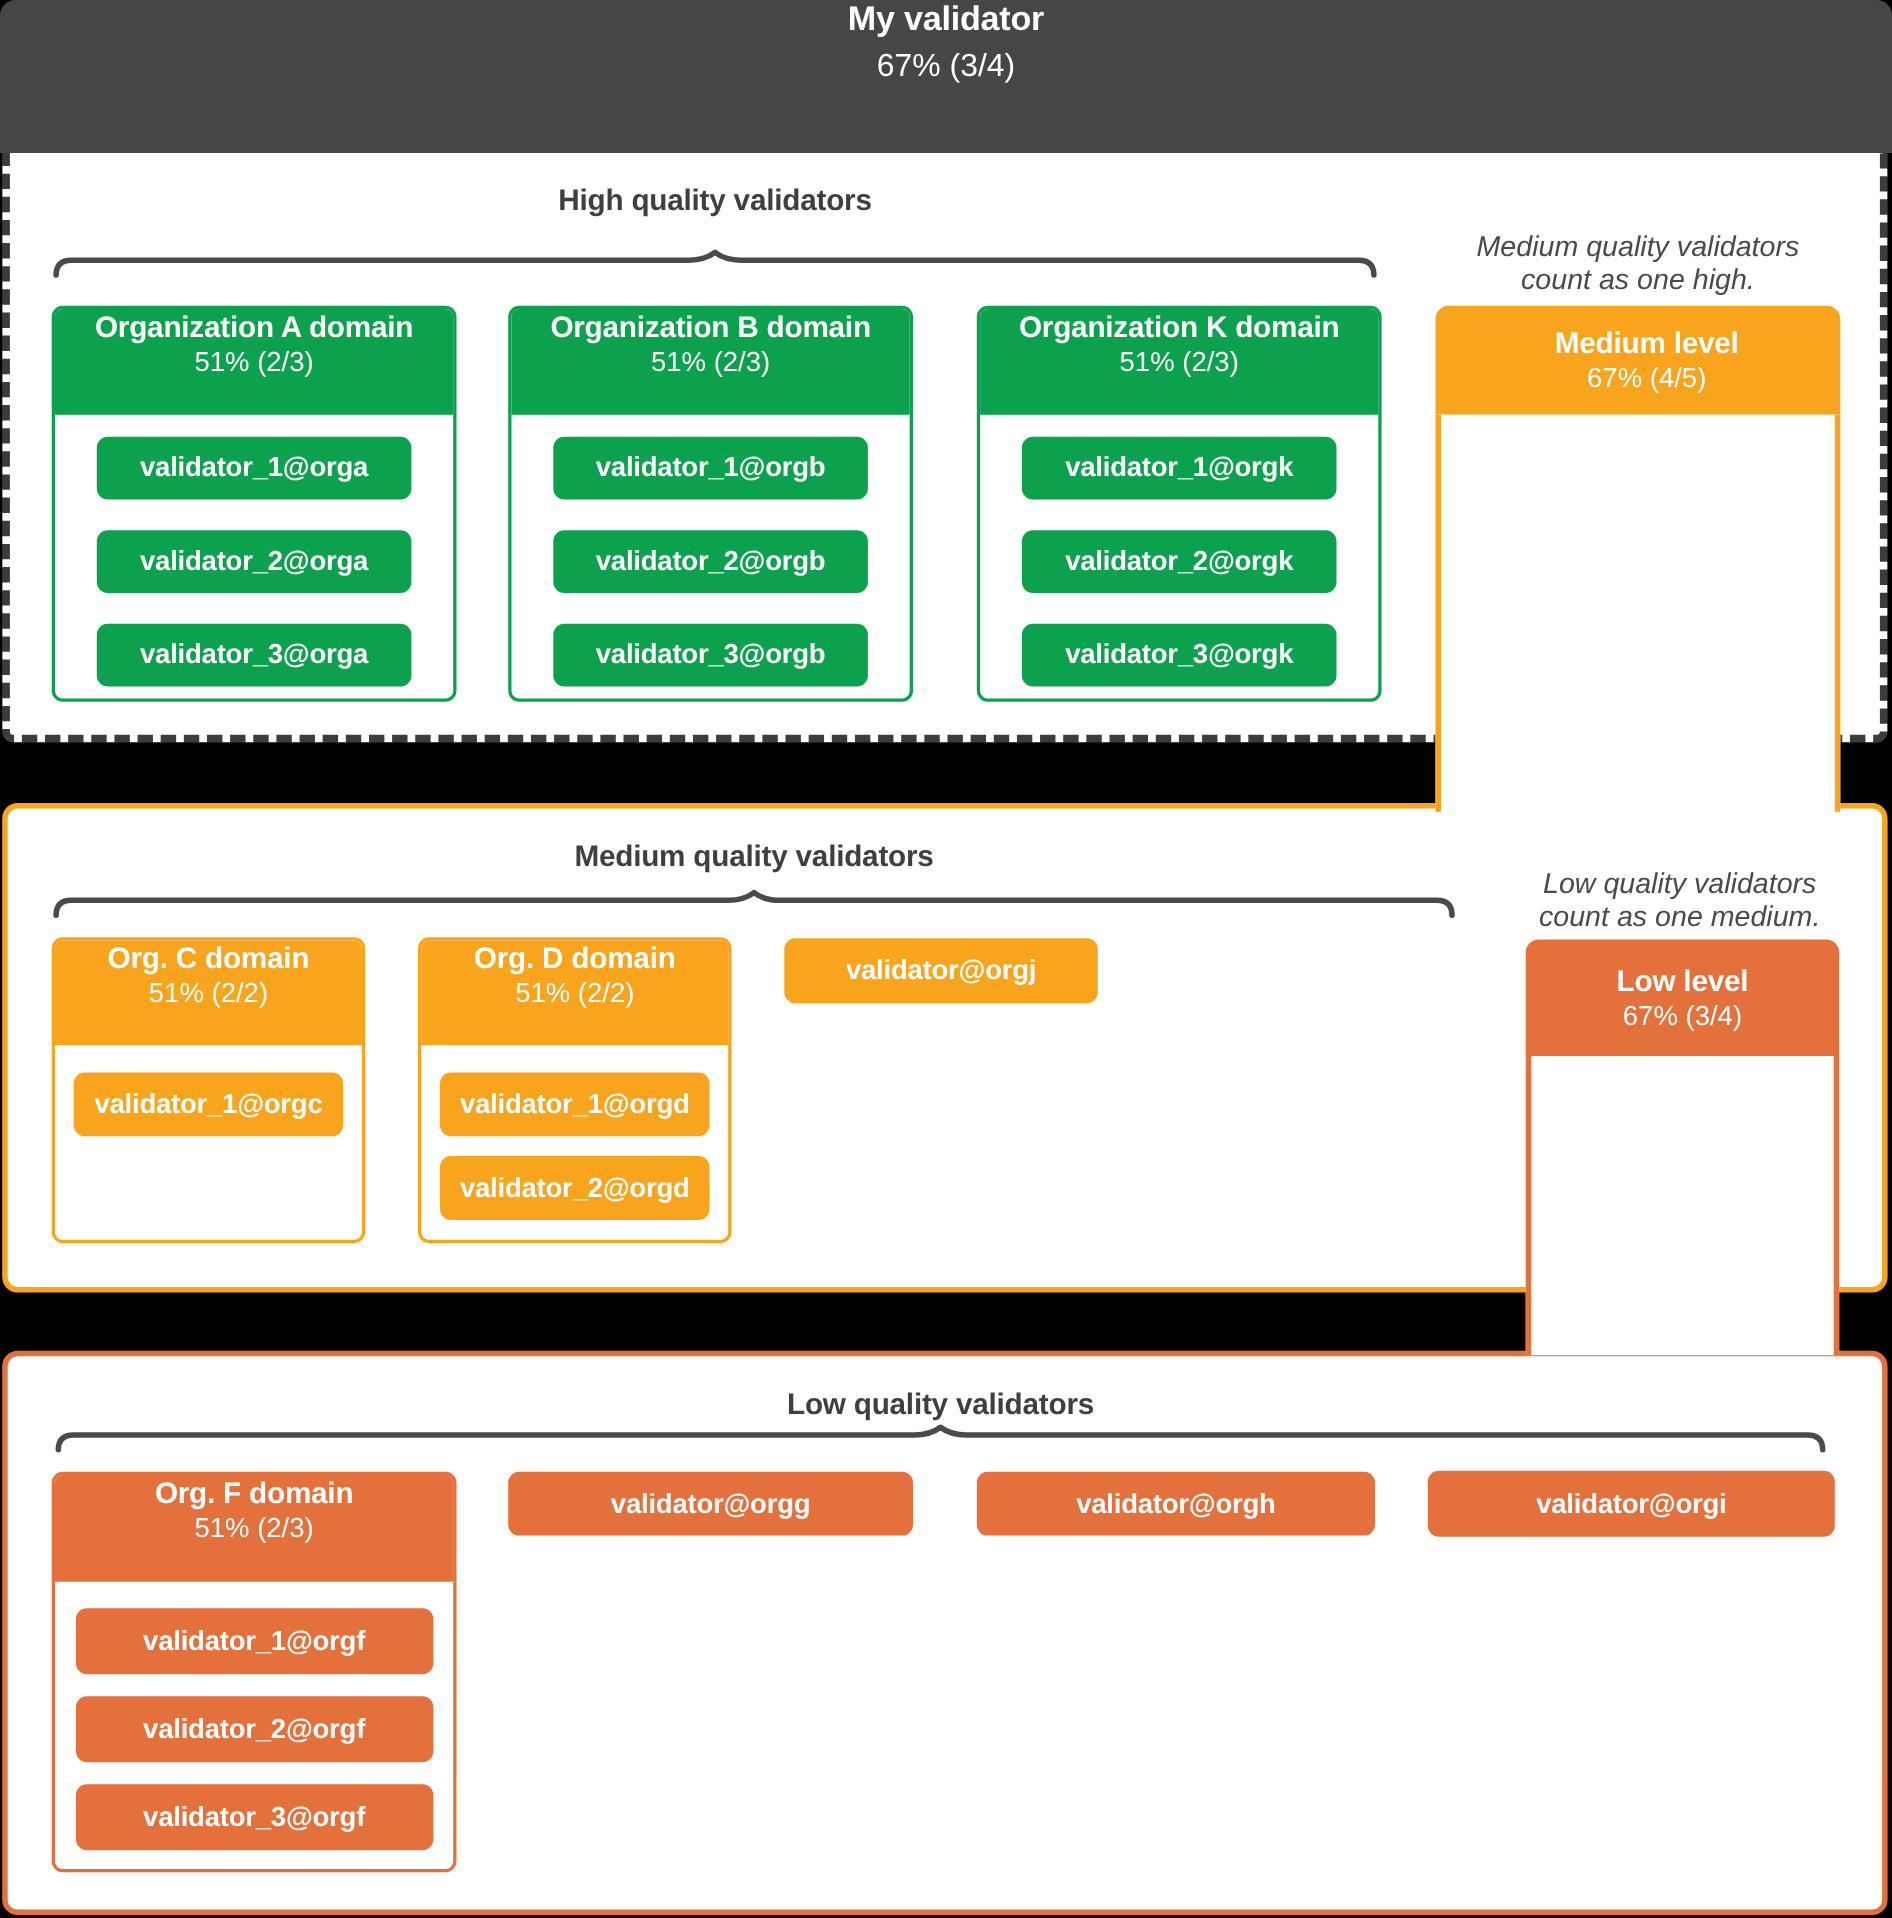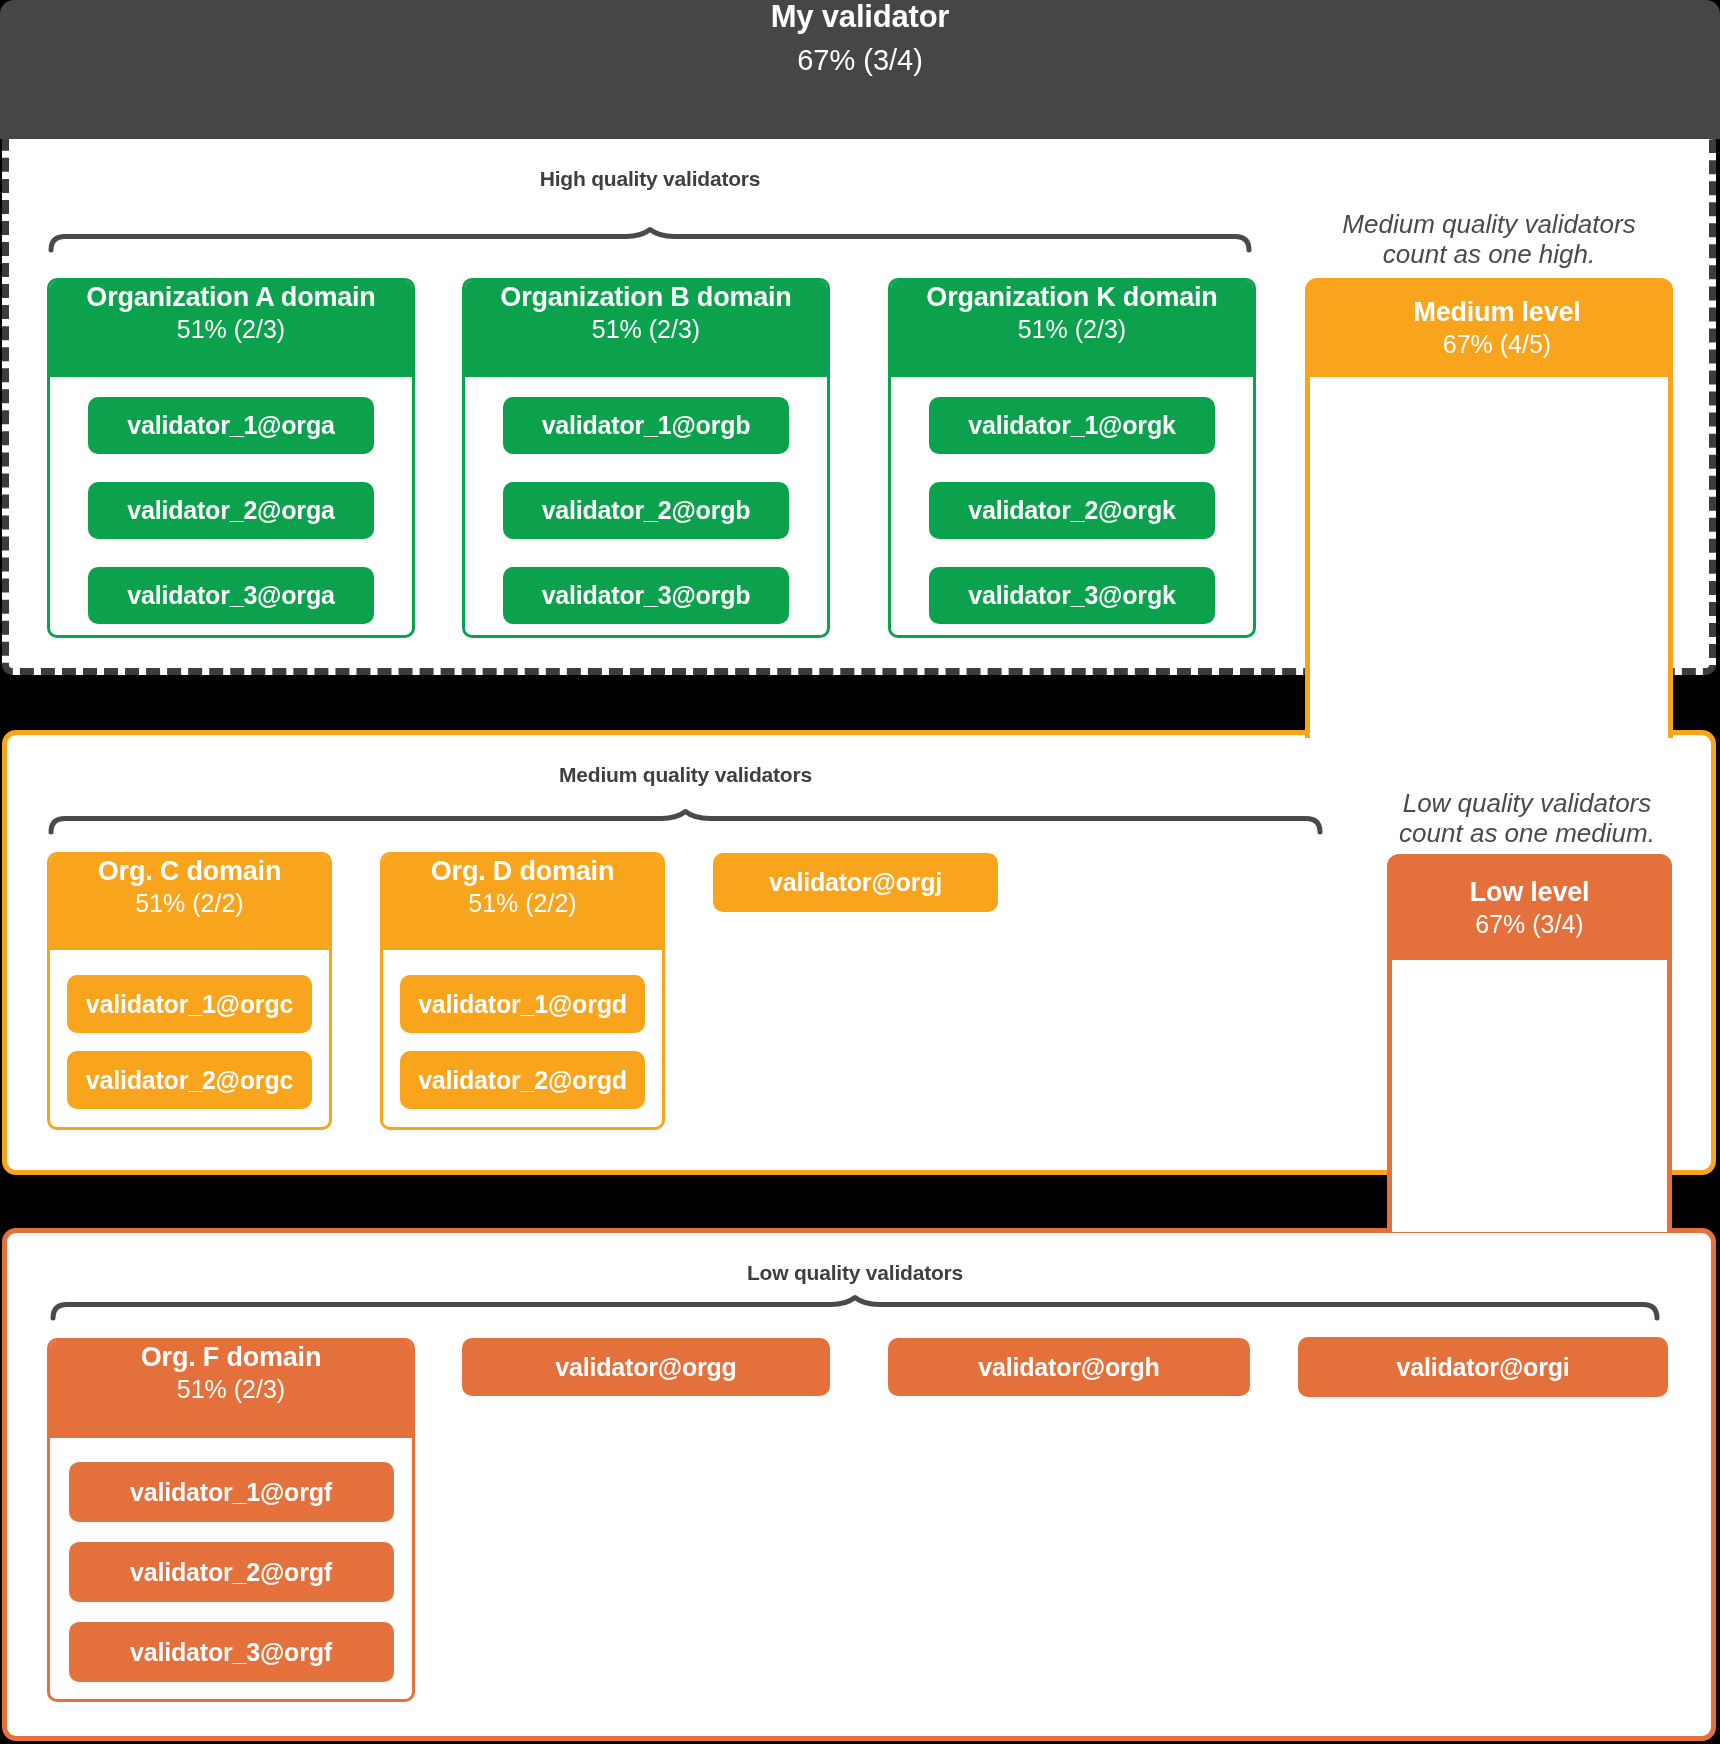--- a/index.html
+++ b/index.html
@@ -12,21 +12,21 @@
           justify-content:flex-start;box-sizing:border-box;z-index:30;color:#fff;}
   .topbar-title{font-size:31px;font-weight:bold;line-height:34px;letter-spacing:-.2px;}
   .topbar-sub{font-size:29px;line-height:30px;margin-top:11px;}
 
   
   .box{position:absolute;background:#fff;box-sizing:border-box;z-index:1;}
   .box.high{left:2px;top:130px;width:1714px;height:545px;border:7px dashed var(--dash);border-radius:10px;}
   .box.mid {left:2px;top:730px;width:1714px;height:445px;border:5px solid var(--orange);border-radius:14px;}
   .box.low {left:2px;top:1228px;width:1714px;height:513px;border:5px solid var(--dkorange);border-radius:14px;}
 
-  .sec-title{position:absolute;font-size:21px;font-weight:bold;color:var(--gray);
+  .sec-title{position:absolute;font-size:27px;font-weight:bold;color:var(--gray);
              text-align:center;letter-spacing:-.2px;z-index:5;}
   .note{position:absolute;font-size:26px;font-style:italic;color:var(--notegray);
         text-align:center;line-height:30px;z-index:5;}
   .brace{position:absolute;height:24px;overflow:visible;display:block;z-index:5;}
 
   
   .org{position:absolute;box-sizing:border-box;background:#fff;display:flex;flex-direction:column;z-index:6;}
   .org.green   {border:3px solid var(--green);border-radius:10px;}
   .org.orange  {border:3px solid var(--orange);border-radius:10px;}
   .org.dkorange{border:3px solid var(--dkorange);border-radius:10px;}
@@ -122,21 +122,20 @@
       <path d="M3,22 Q3,8.5 17,8.5 L613.5,8.5 Q628.5,8.5 637.5,1.5 Q646.5,8.5 661.5,8.5 L1258,8.5 Q1272,8.5 1272,22" fill="none" stroke="#4A4A4A" stroke-width="5" stroke-linecap="round" stroke-linejoin="round"></path>
     </svg>
 
   <div class="org orange" style="left:47px;top:852px;width:285px;height:278px">
     <div class="org-head">
       <div class="org-name">Org. C domain</div>
       <div class="org-thr">51% (2/2)</div>
     </div>
     <div class="org-body">
       <div class="chip orange">validator_1@orgc</div>
-      <div class="chip orange">validator_2@orgc</div>
     </div>
   </div>
 
   <div class="org orange" style="left:380px;top:852px;width:285px;height:278px">
     <div class="org-head">
       <div class="org-name">Org. D domain</div>
       <div class="org-thr">51% (2/2)</div>
     </div>
     <div class="org-body">
       <div class="chip orange">validator_1@orgd</div>

